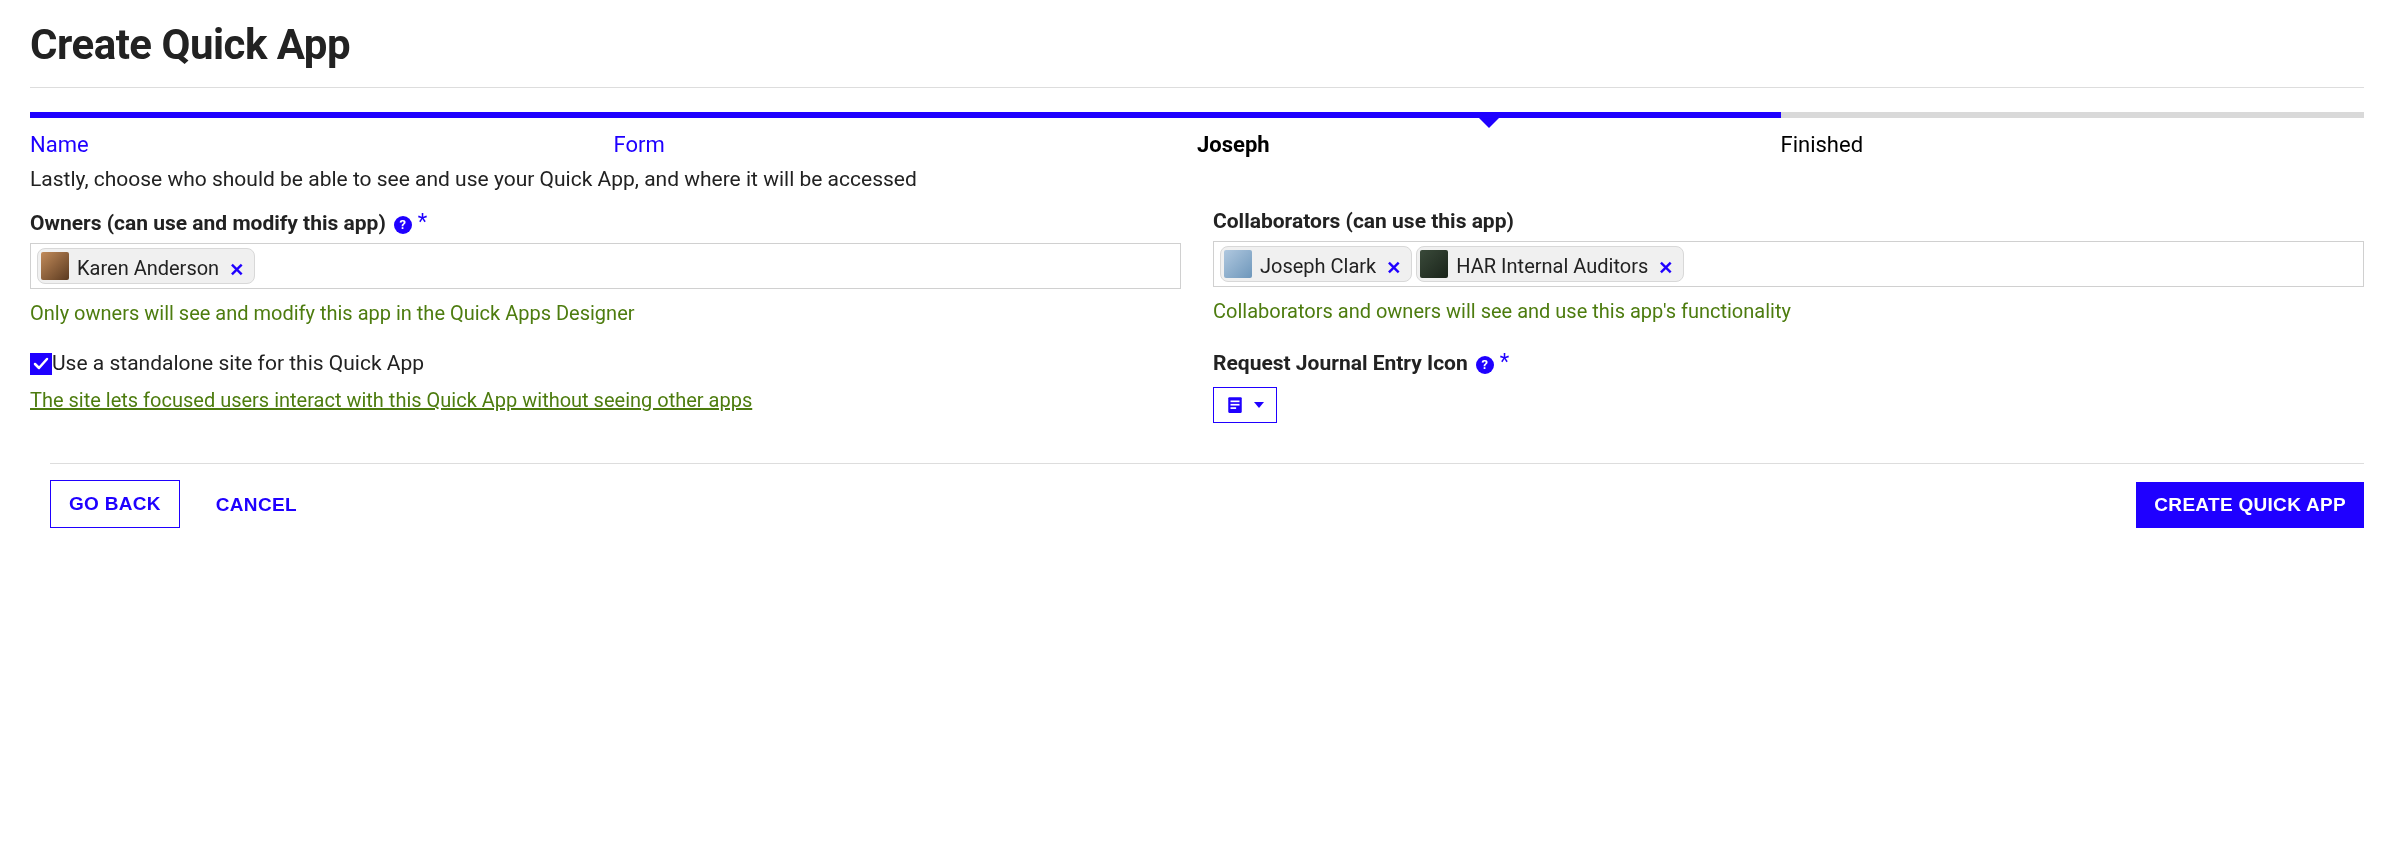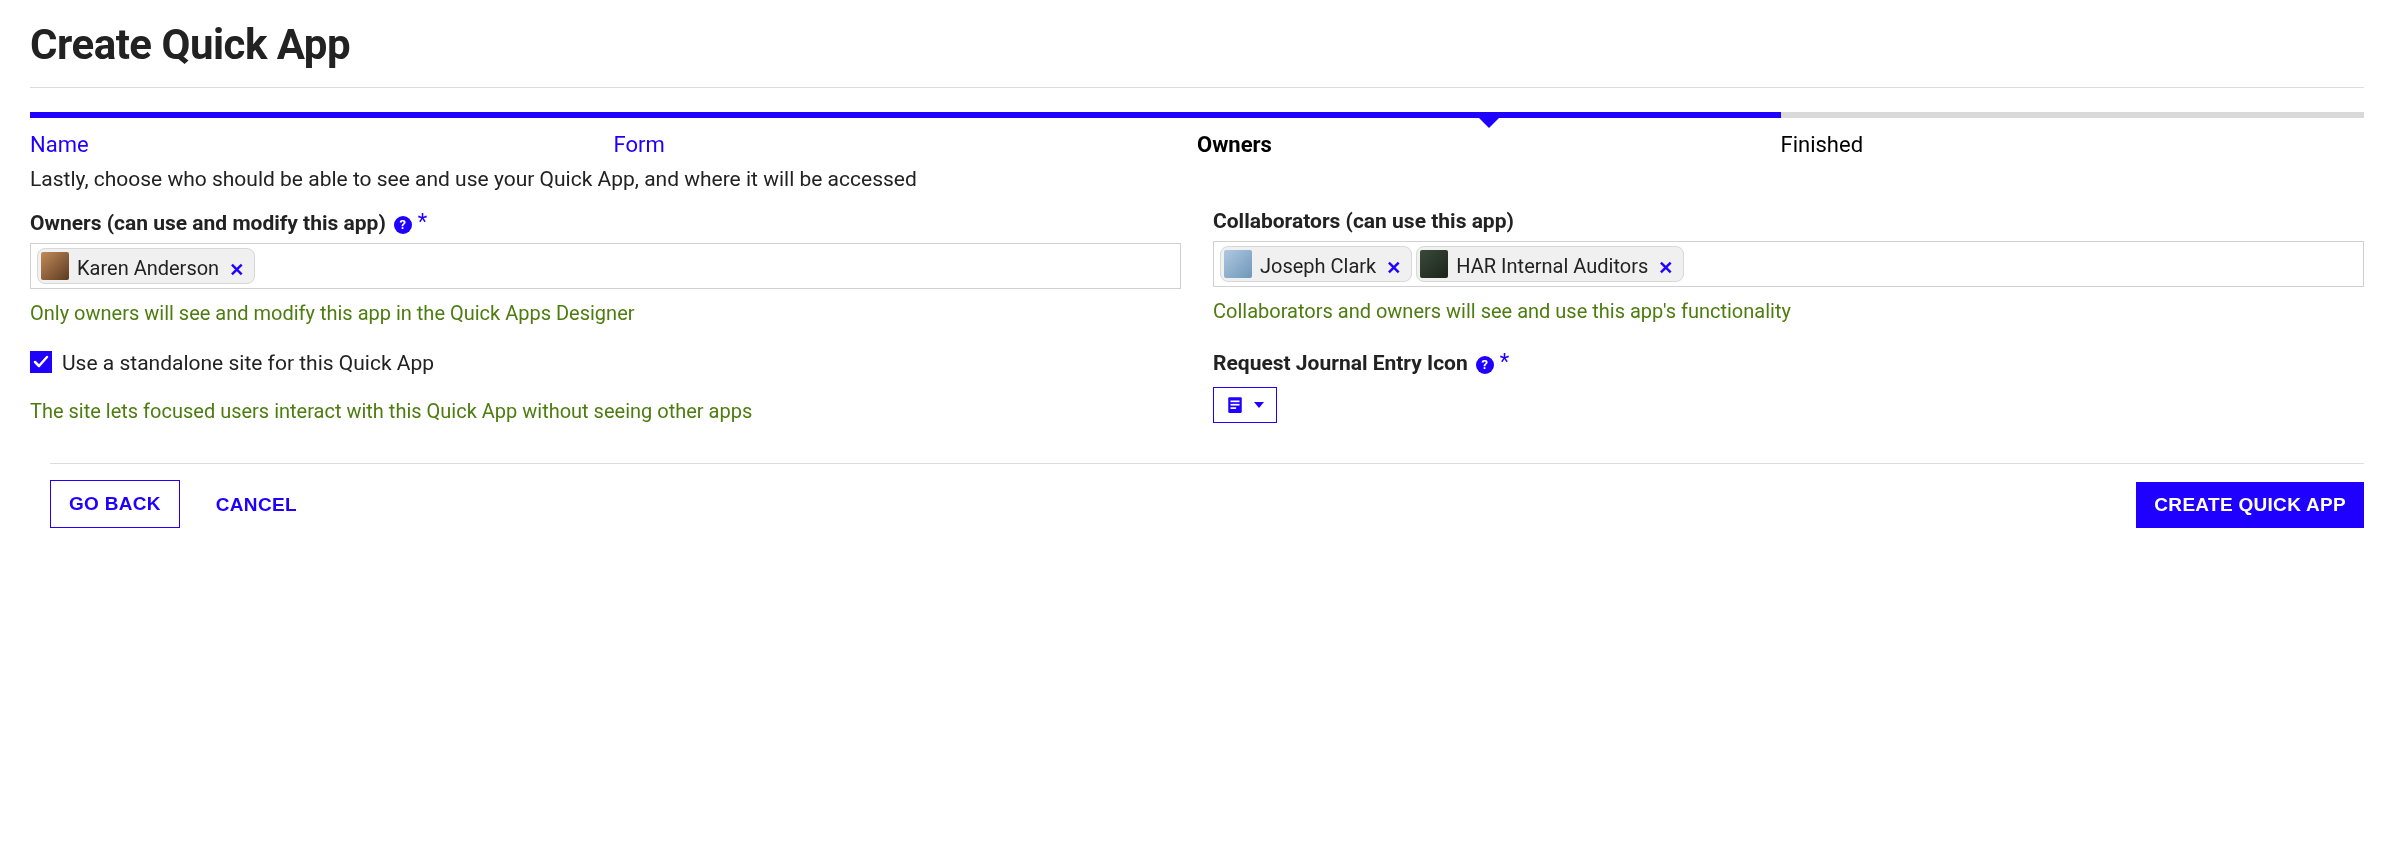--- a/index.html
+++ b/index.html
@@ -146,22 +146,22 @@
     padding: 0 2px;
     font-size: 18px;
   }
   .help-text {
     color: #4d7c0f;
     font-size: 20px;
     margin-top: 12px;
   }
   .checkbox-row {
     display: flex;
-    align-items: flex-start;
-    gap: 10px;
+    align-items: flex-end;
+    gap: 0;
     margin-top: 26px;
     font-size: 21px;
   }
   .fake-checkbox {
     width: 22px; height: 22px;
     background: #1f00ff;
     display: inline-flex;
     align-items: center;
     justify-content: center;
     cursor: pointer;
@@ -233,21 +233,21 @@
     <div class="wizard-track">
       <div class="seg done"></div>
       <div class="seg done"></div>
       <div class="seg done"></div>
       <div class="seg"></div>
     </div>
     <div class="wizard-pointer" style="left:62.5%;"></div>
     <div class="wizard-labels">
       <div class="step">Name</div>
       <div class="step">Form</div>
-      <div class="step active">Owners</div>
+      <div class="step active">Joseph</div>
       <div class="step future">Finished</div>
     </div>
   </div>
 
   <div class="instruction">Lastly, choose who should be able to see and use your Quick App, and where it will be accessed</div>
 
   <div class="cols">
 
     <div class="col">
       <div>
@@ -265,21 +265,21 @@
       </div>
 
       <div class="checkbox-row">
         <span class="fake-checkbox">
           <svg viewBox="0 0 16 16">
               <path d="M2 8 L6 12 L14 3" stroke="#fff" stroke-width="2.5" fill="none" stroke-linecap="round" stroke-linejoin="round"></path>
             </svg>
         </span>
         <span>Use a standalone site for this Quick App</span>
       </div>
-      <div class="help-text" style="margin-top:24px;">The site lets focused users interact with this Quick App without seeing other apps</div>
+      <div class="help-text" style="margin-top:13px;text-decoration:underline;">The site lets focused users interact with this Quick App without seeing other apps</div>
     </div>
 
     <div class="col">
       <div>
         <span class="field-label">Collaborators (can use this app)</span>
         <div class="tag-input">
           <span class="tag">
             <span class="avatar blue"></span>
             <span>Joseph Clark</span>
             <span class="remove">✕</span>

